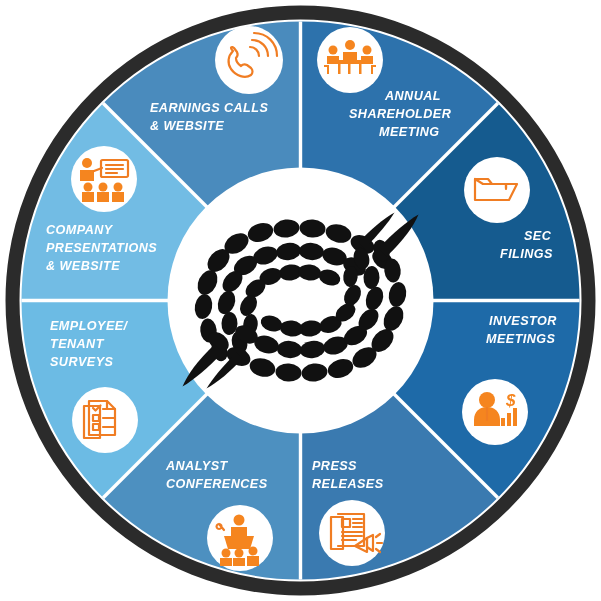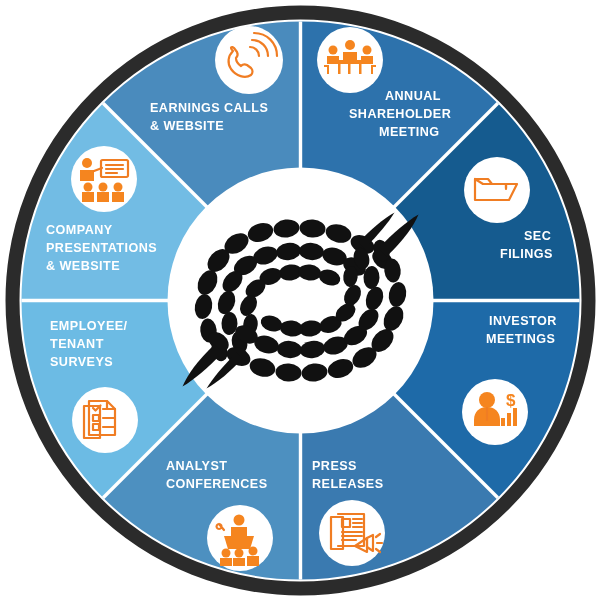--- a/index.html
+++ b/index.html
@@ -1,17 +1,17 @@
 <!DOCTYPE html>
 <html><head>
 <meta charset="utf-8">
 <style>
   html,body{margin:0;padding:0;background:#ffffff;}
   body{width:601px;height:601px;overflow:hidden;font-family:"Liberation Sans",sans-serif;}
-  #stage{position:relative;width:601px;height:601px;}
+  #stage{position:relative;width:601px;height:601px;font-style:italic;}
   svg.wheel{position:absolute;left:0;top:0;width:601px;height:601px;display:block;}
   .seg-label{
     fill:#ffffff;
     font-family:"Liberation Sans",sans-serif;
     font-size:12.6px;
     font-weight:700;
     letter-spacing:.45px;
   }
   .badge-circle{fill:#ffffff;}
   .ico{fill:none;stroke:#f07d23;stroke-width:2.2;stroke-linecap:round;stroke-linejoin:round;}

